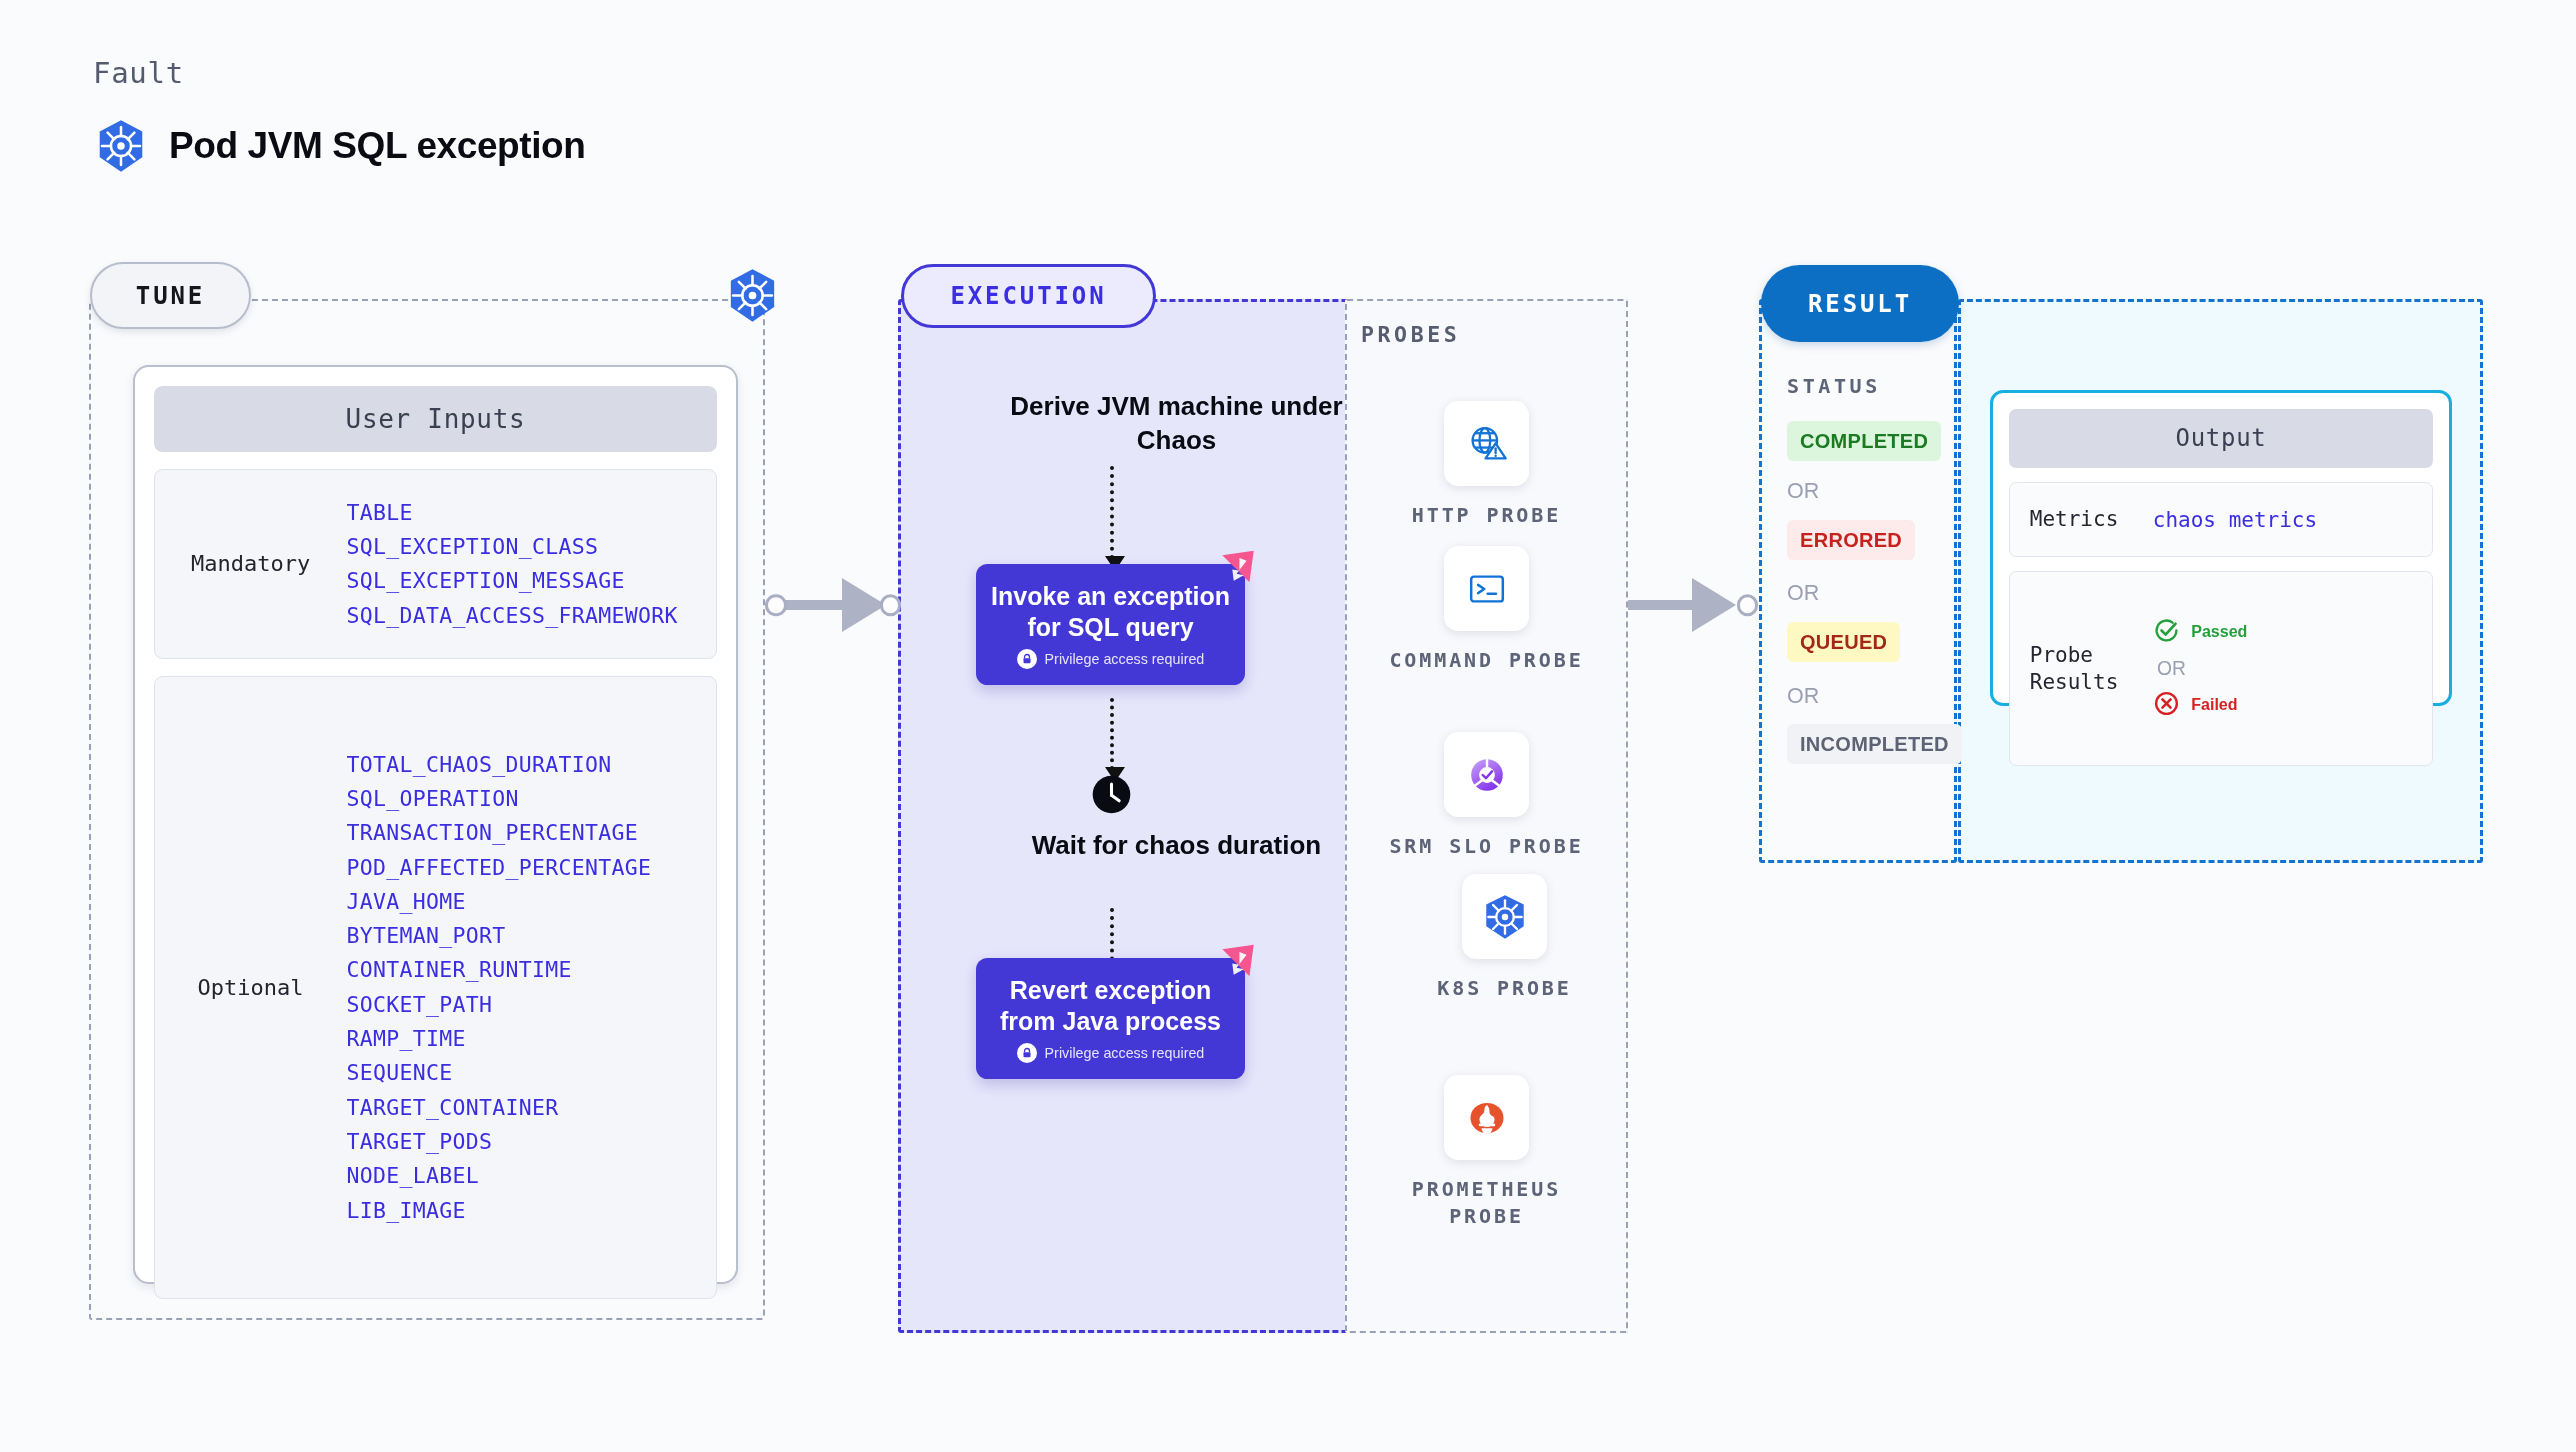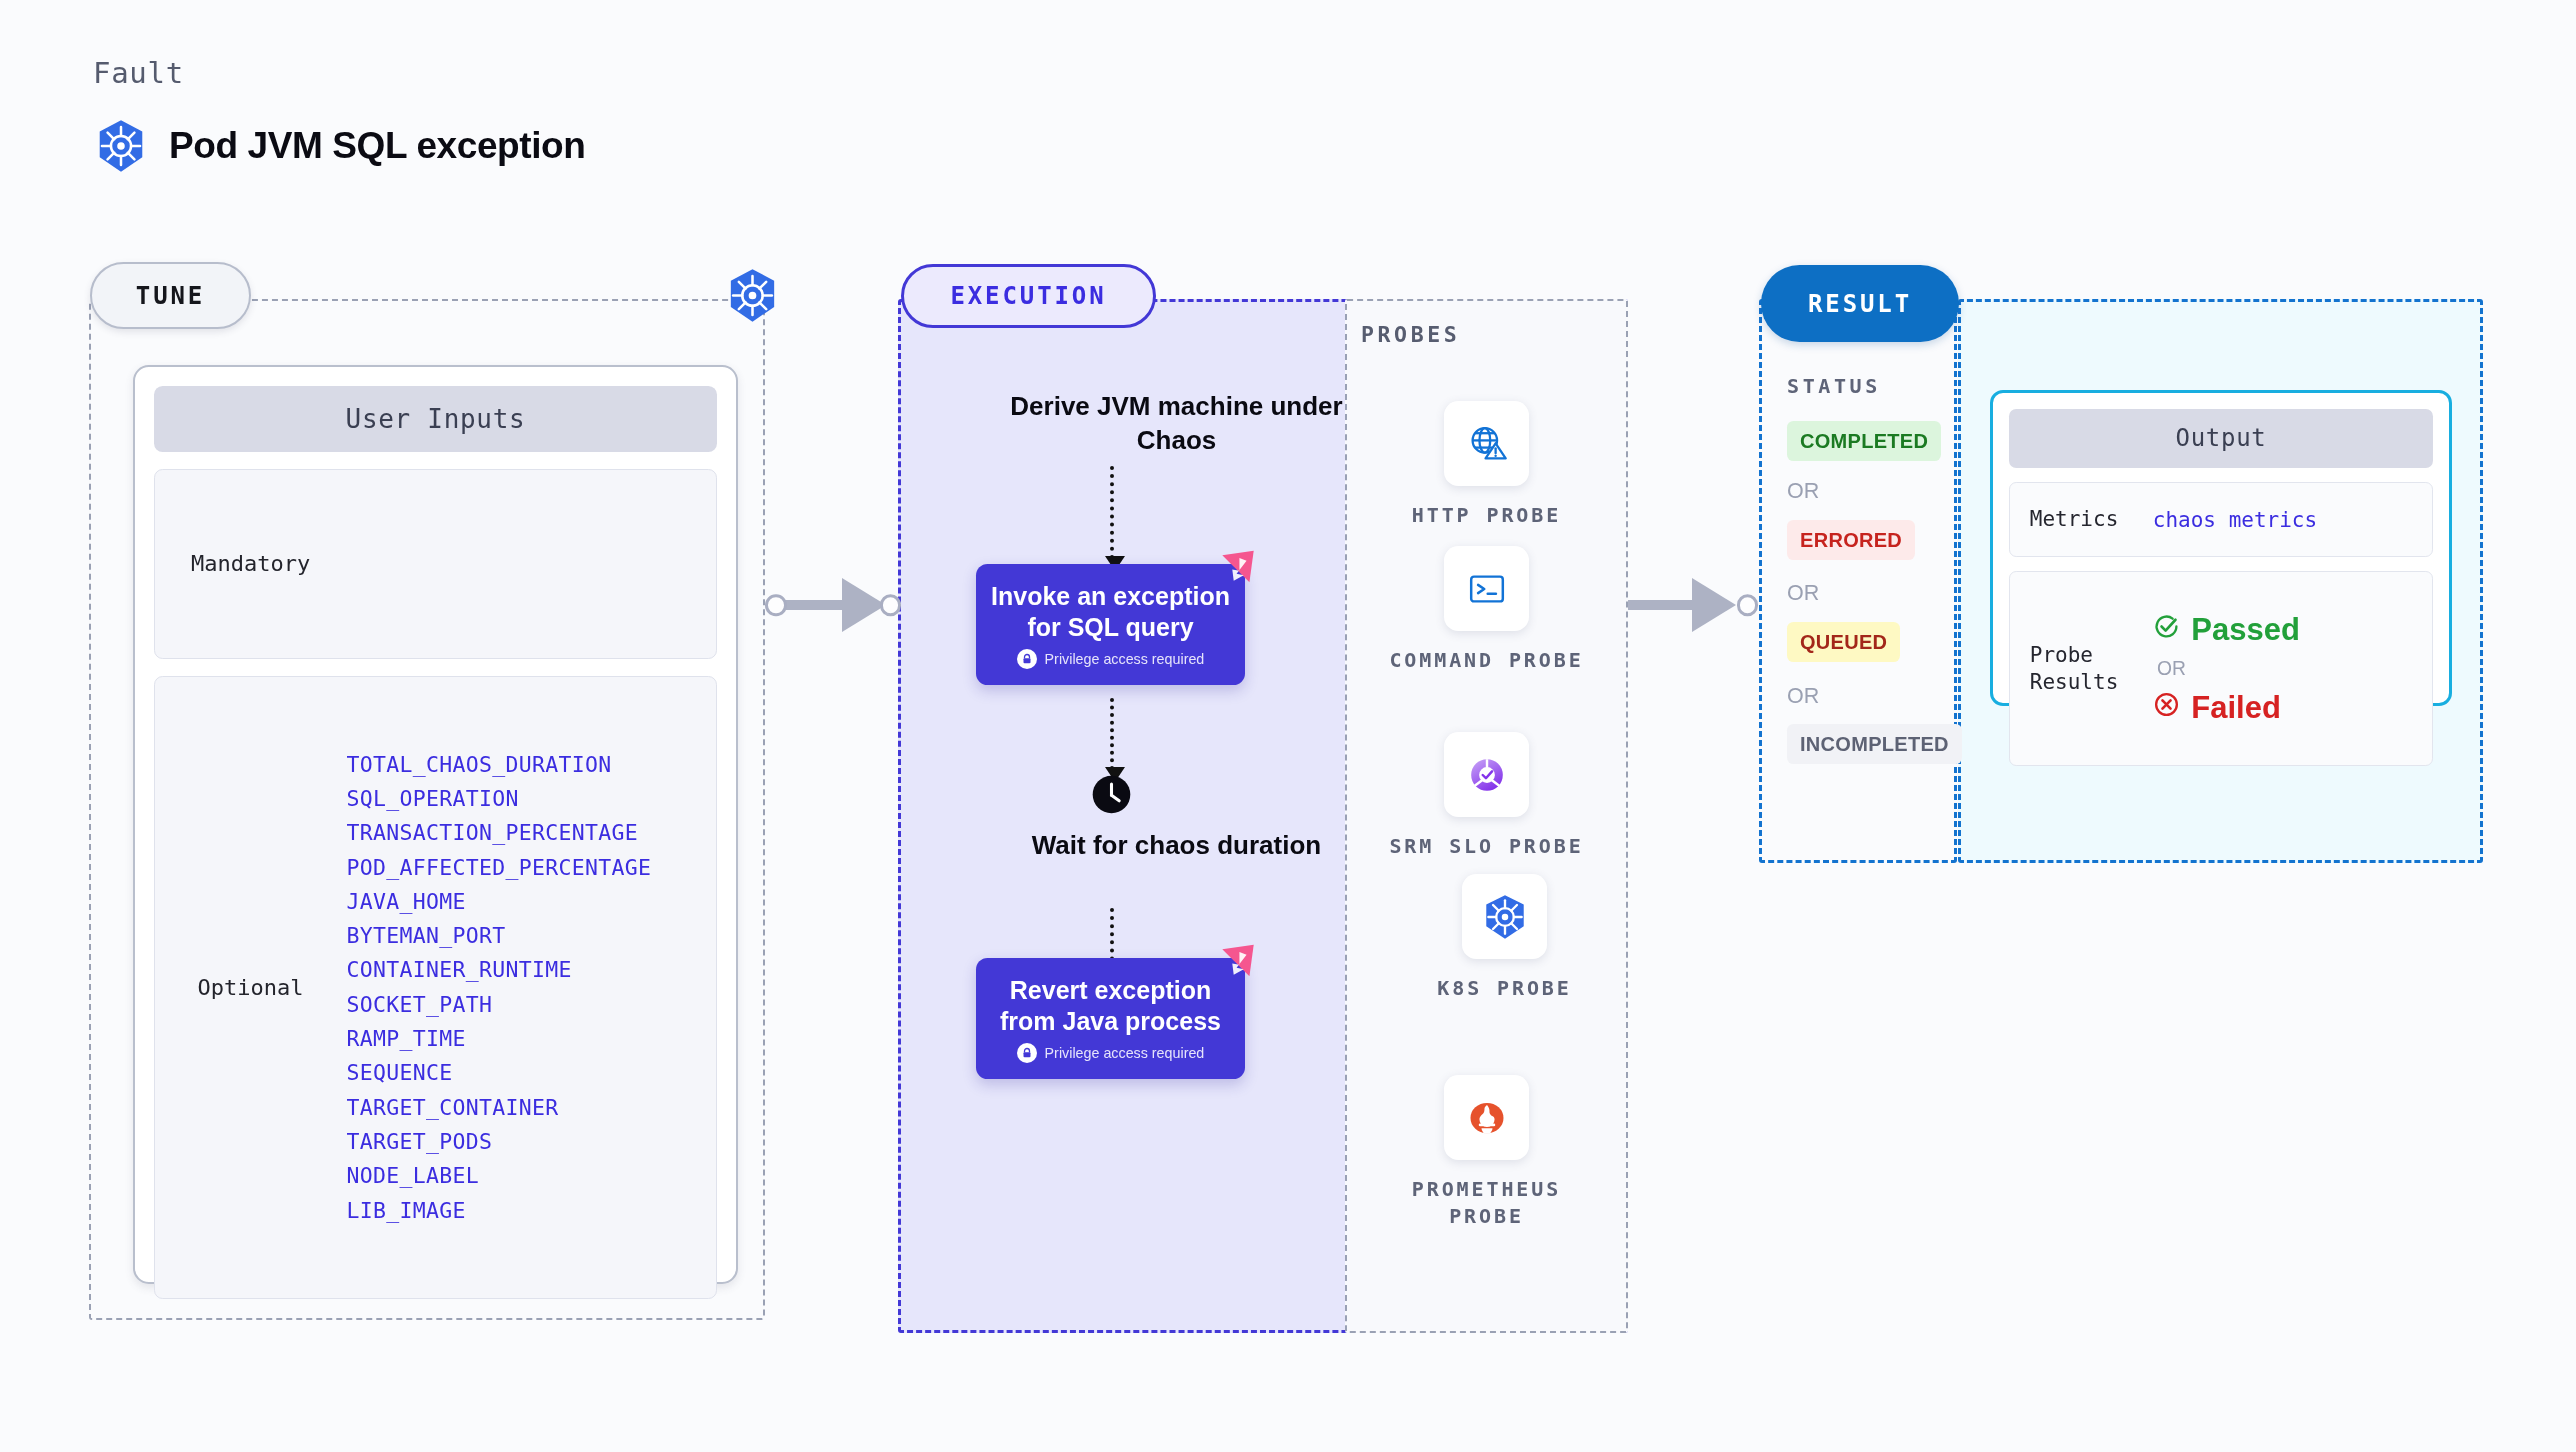--- a/index.html
+++ b/index.html
@@ -297,21 +297,21 @@
   }
   #metrics-row { height: 75px; }
   #metrics-value { font-size: 21px; color: #3b2de0; }
   #probe-results-row { height: 195px; }
   #probe-results-row .row-content {
     display: flex; flex-direction: column; gap: 10px;
   }
   .result-line {
     display: flex; align-items: center; gap: 11.5px;
     font-family: "Liberation Sans", sans-serif;
-    font-weight: bold; font-size: 31px;
+    font-weight: bold; font-size: 16px;
   }
   #passed-line { color: #22a03a; }
   #failed-line { color: #d62222; }
   #probe-or { font-family: "Liberation Sans", sans-serif;
               font-size: 19.3px; color: #9aa0b2; font-weight: normal;
               padding-left: 4.3px; }
 </style>
 </head>
 <body>
 
@@ -355,20 +355,26 @@
         <line x1="38" y1="62" x2="26" y2="74"></line>
     </g>
   </svg>
 </div>
 
 <div id="user-inputs-card">
   <div id="user-inputs-header">User Inputs</div>
 
   <div id="mandatory-group" class="param-group">
     <div class="group-label">Mandatory</div>
+    <div class="group-items">
+      <span>TABLE</span>
+      <span>SQL_EXCEPTION_CLASS</span>
+      <span>SQL_EXCEPTION_MESSAGE</span>
+      <span>SQL_DATA_ACCESS_FRAMEWORK</span>
+    </div>
   </div>
 
   <div id="optional-group" class="param-group">
     <div class="group-label">Optional</div>
     <div class="group-items">
       <span>TOTAL_CHAOS_DURATION</span>
       <span>SQL_OPERATION</span>
       <span>TRANSACTION_PERCENTAGE</span>
       <span>POD_AFFECTED_PERCENTAGE</span>
       <span>JAVA_HOME</span>

